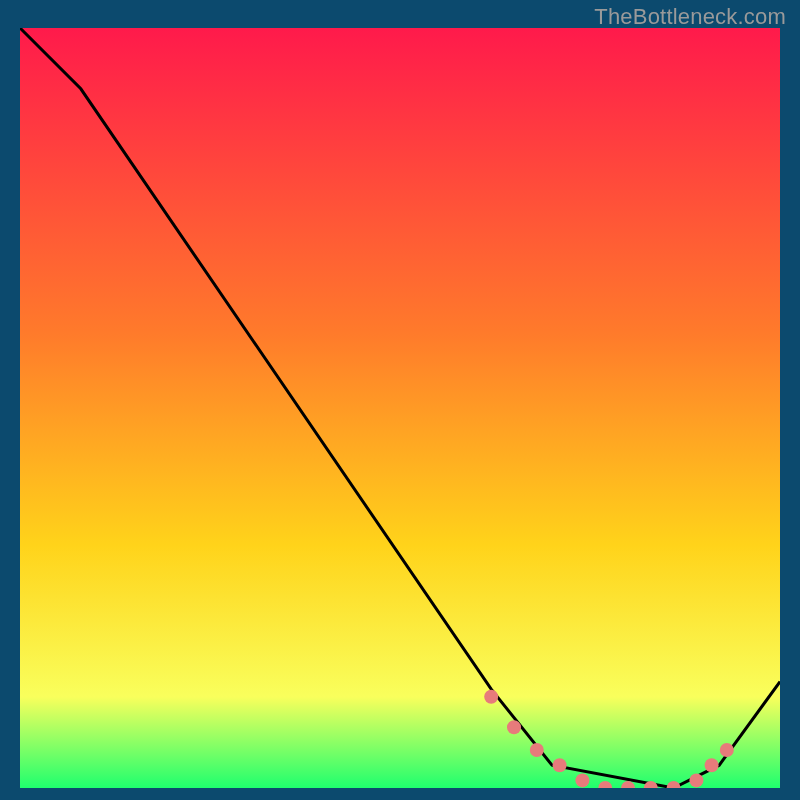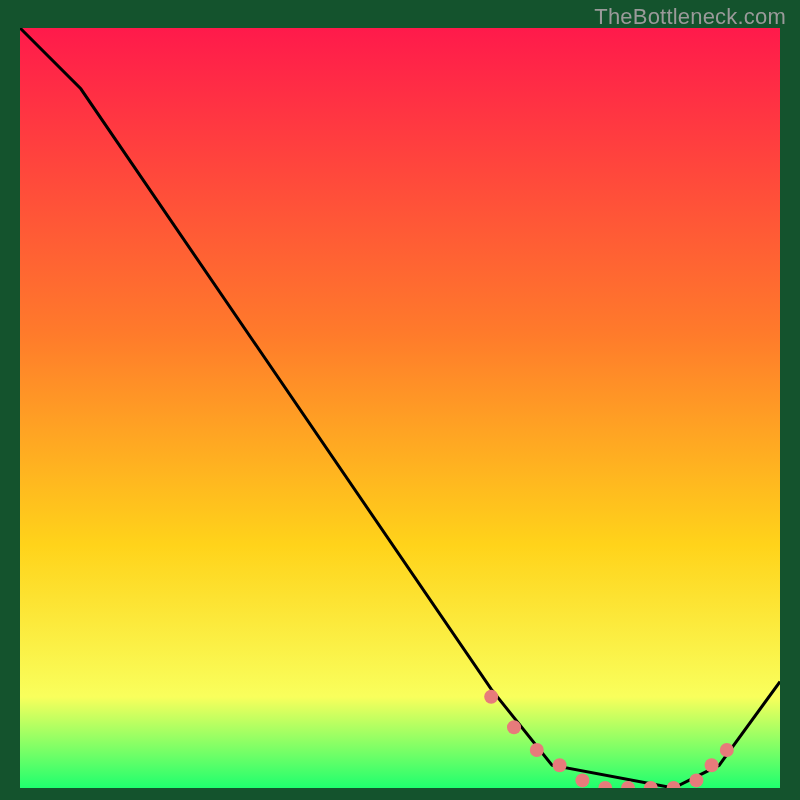--- a/index.html
+++ b/index.html
@@ -8,21 +8,21 @@
     width: 800px;
     height: 800px;
     background: #000;
     overflow: hidden;
     font-family: Arial, Helvetica, sans-serif;
   }
   .stage {
     position: relative;
     width: 800px;
     height: 800px;
-    background: #14532d;
+    background: #0c4a6e;
   }
   .attribution {
     position: absolute;
     top: 4px;
     right: 14px;
     color: #9a9a9a;
     font-size: 22px;
     font-weight: 400;
     letter-spacing: 0.2px;
     user-select: none;

